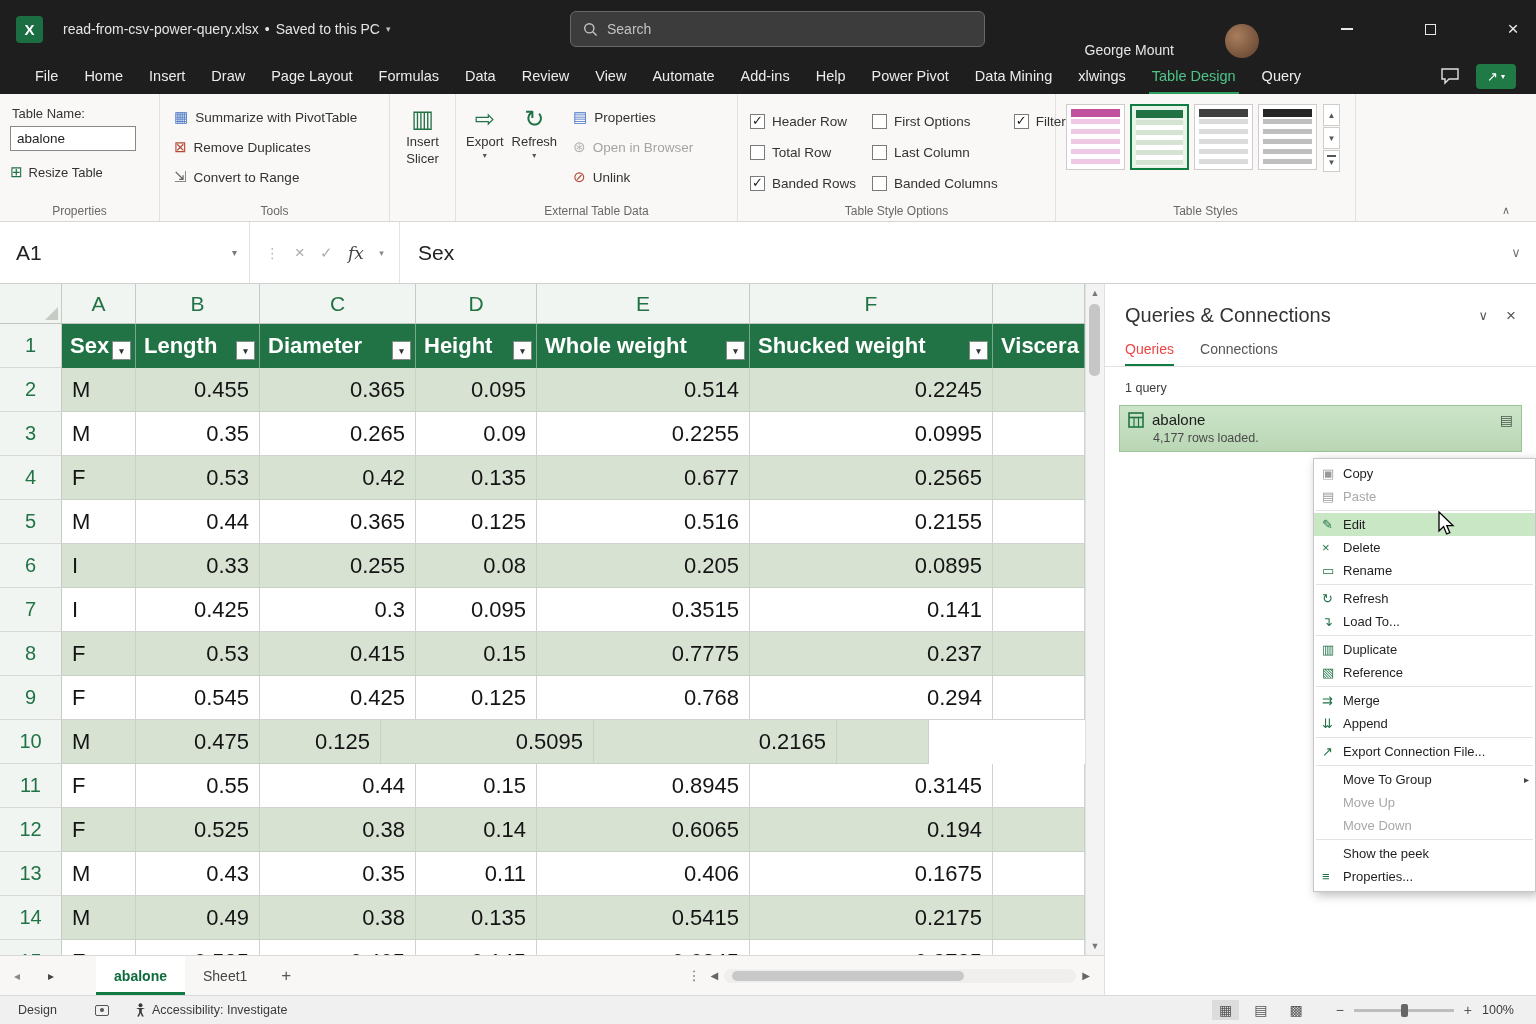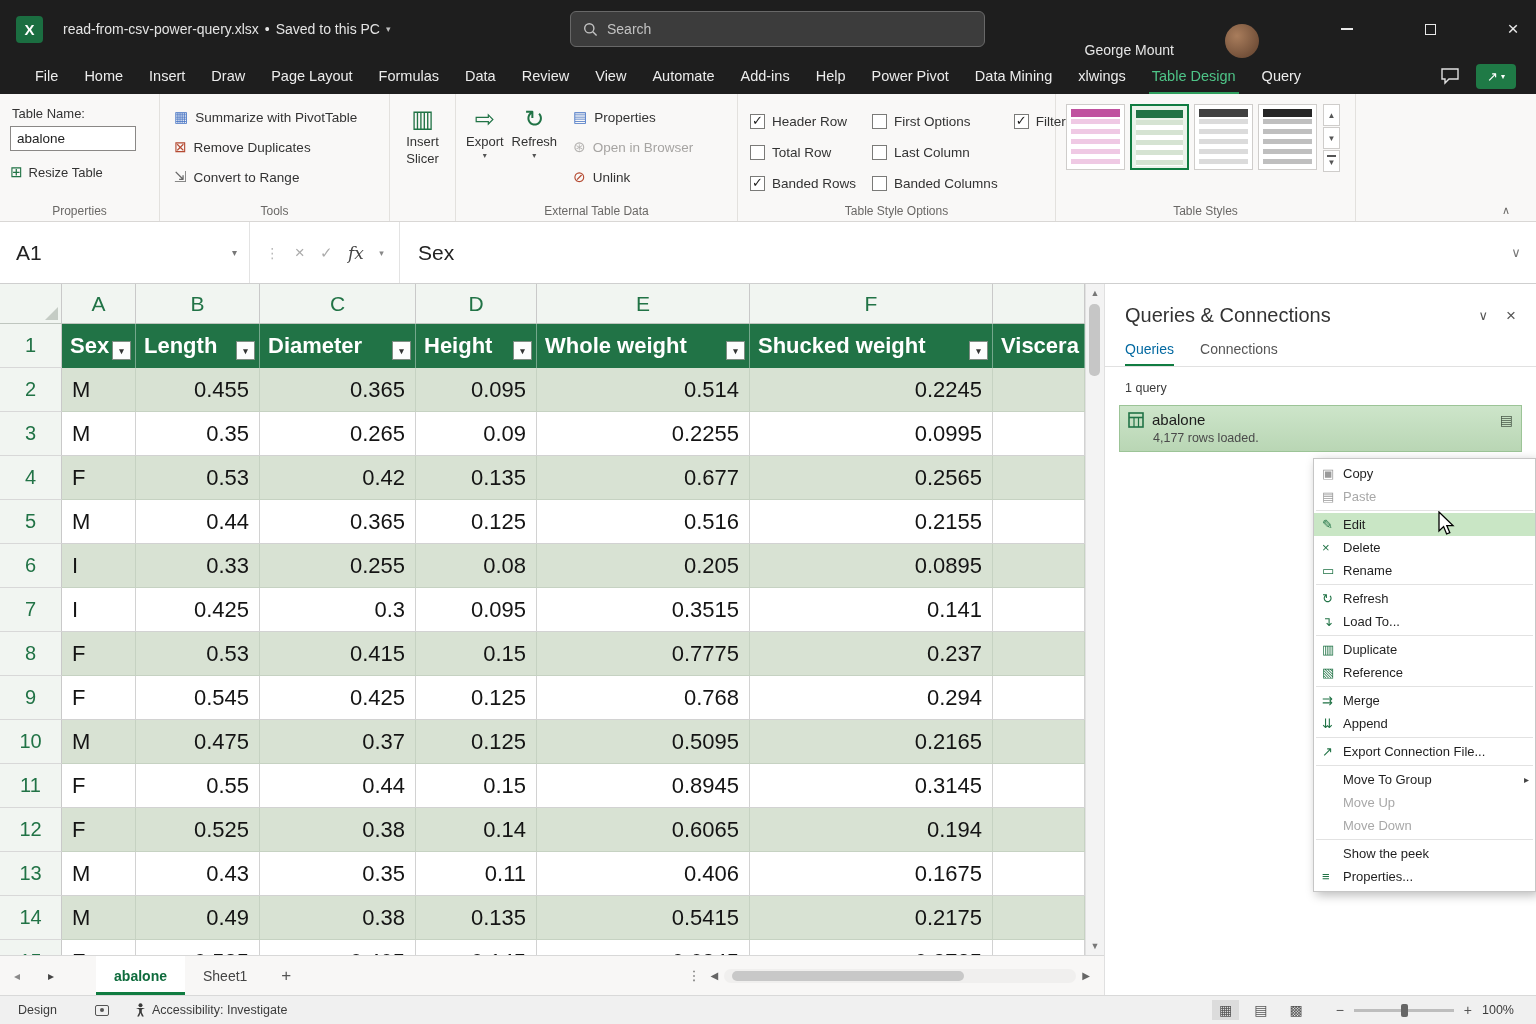--- a/index.html
+++ b/index.html
@@ -106,21 +106,21 @@
   .vs-thumb { position:absolute; top:20px; left:3px; width:11px; height:72px; background:#c6c6c6; border-radius:5px; }
   .vs-down { position:absolute; bottom:4px; left:0; right:0; text-align:center; }
 
   
   .panel { width:432px; background:#fff; border-left:1px solid #e0e0e0; position:relative; }
   .panel-head { display:flex; align-items:center; padding:20px 20px 0 20px; }
   .panel-title { font-size:20px; color:#333; flex:1; }
   .panel-head .pico { color:#555; font-size:13px; margin-left:18px; }
   .panel-tabs { margin-top:14px; padding:0 20px; display:flex; gap:26px; font-size:14px; color:#555; border-bottom:1px solid #e1e1e1; }
   .ptab { padding-bottom:9px; position:relative; }
-  .ptab.active { color:#0369a1; }
+  .ptab.active { color:#ef4444; }
   .ptab.active::after { content:''; position:absolute; left:0; right:0; bottom:0; height:2.5px; background:#107C41; }
   .pcount { padding:14px 20px 10px; font-size:12.5px; color:#3b3b3b; }
   .query-item { margin:0 14px; background:linear-gradient(#cde5ca,#b9d6b4); border:1px solid #9cc497; padding:5px 8px 6px; position:relative; }
   .qi-row1 { display:flex; align-items:center; gap:8px; }
   .qi-name { font-size:15px; color:#1c1c1c; }
   .qi-peek { margin-left:auto; color:#4a5a4a; font-size:14px; }
   .qi-detail { font-size:12.5px; color:#4a4a4a; margin:3px 0 0 25px; }
 
   
   .ctxmenu { position:absolute; left:1313px; top:458px; width:223px; background:#fff; border:1px solid #c6c6c6; box-shadow:3px 3px 10px rgba(0,0,0,.28); padding:3px 0; z-index:50; }
@@ -491,21 +491,20 @@
             <div class="cell num" style="width: 156px;">0.425</div>
             <div class="cell num" style="width: 121px;">0.125</div>
             <div class="cell num" style="width: 213px;">0.768</div>
             <div class="cell num" style="width: 243px;">0.294</div>
             <div class="cell" style="width: 92px;"></div>
           </div>
           <div class="grow band">
             <div class="rownum">10</div>
             <div class="cell" style="width: 74px;">M</div>
             <div class="cell num" style="width: 124px;">0.475</div>
-            <div class="cell num" style="width: 156px;">0.37</div>
             <div class="cell num" style="width: 121px;">0.125</div>
             <div class="cell num" style="width: 213px;">0.5095</div>
             <div class="cell num" style="width: 243px;">0.2165</div>
             <div class="cell" style="width: 92px;"></div>
           </div>
           <div class="grow">
             <div class="rownum">11</div>
             <div class="cell" style="width: 74px;">F</div>
             <div class="cell num" style="width: 124px;">0.55</div>
             <div class="cell num" style="width: 156px;">0.44</div>

